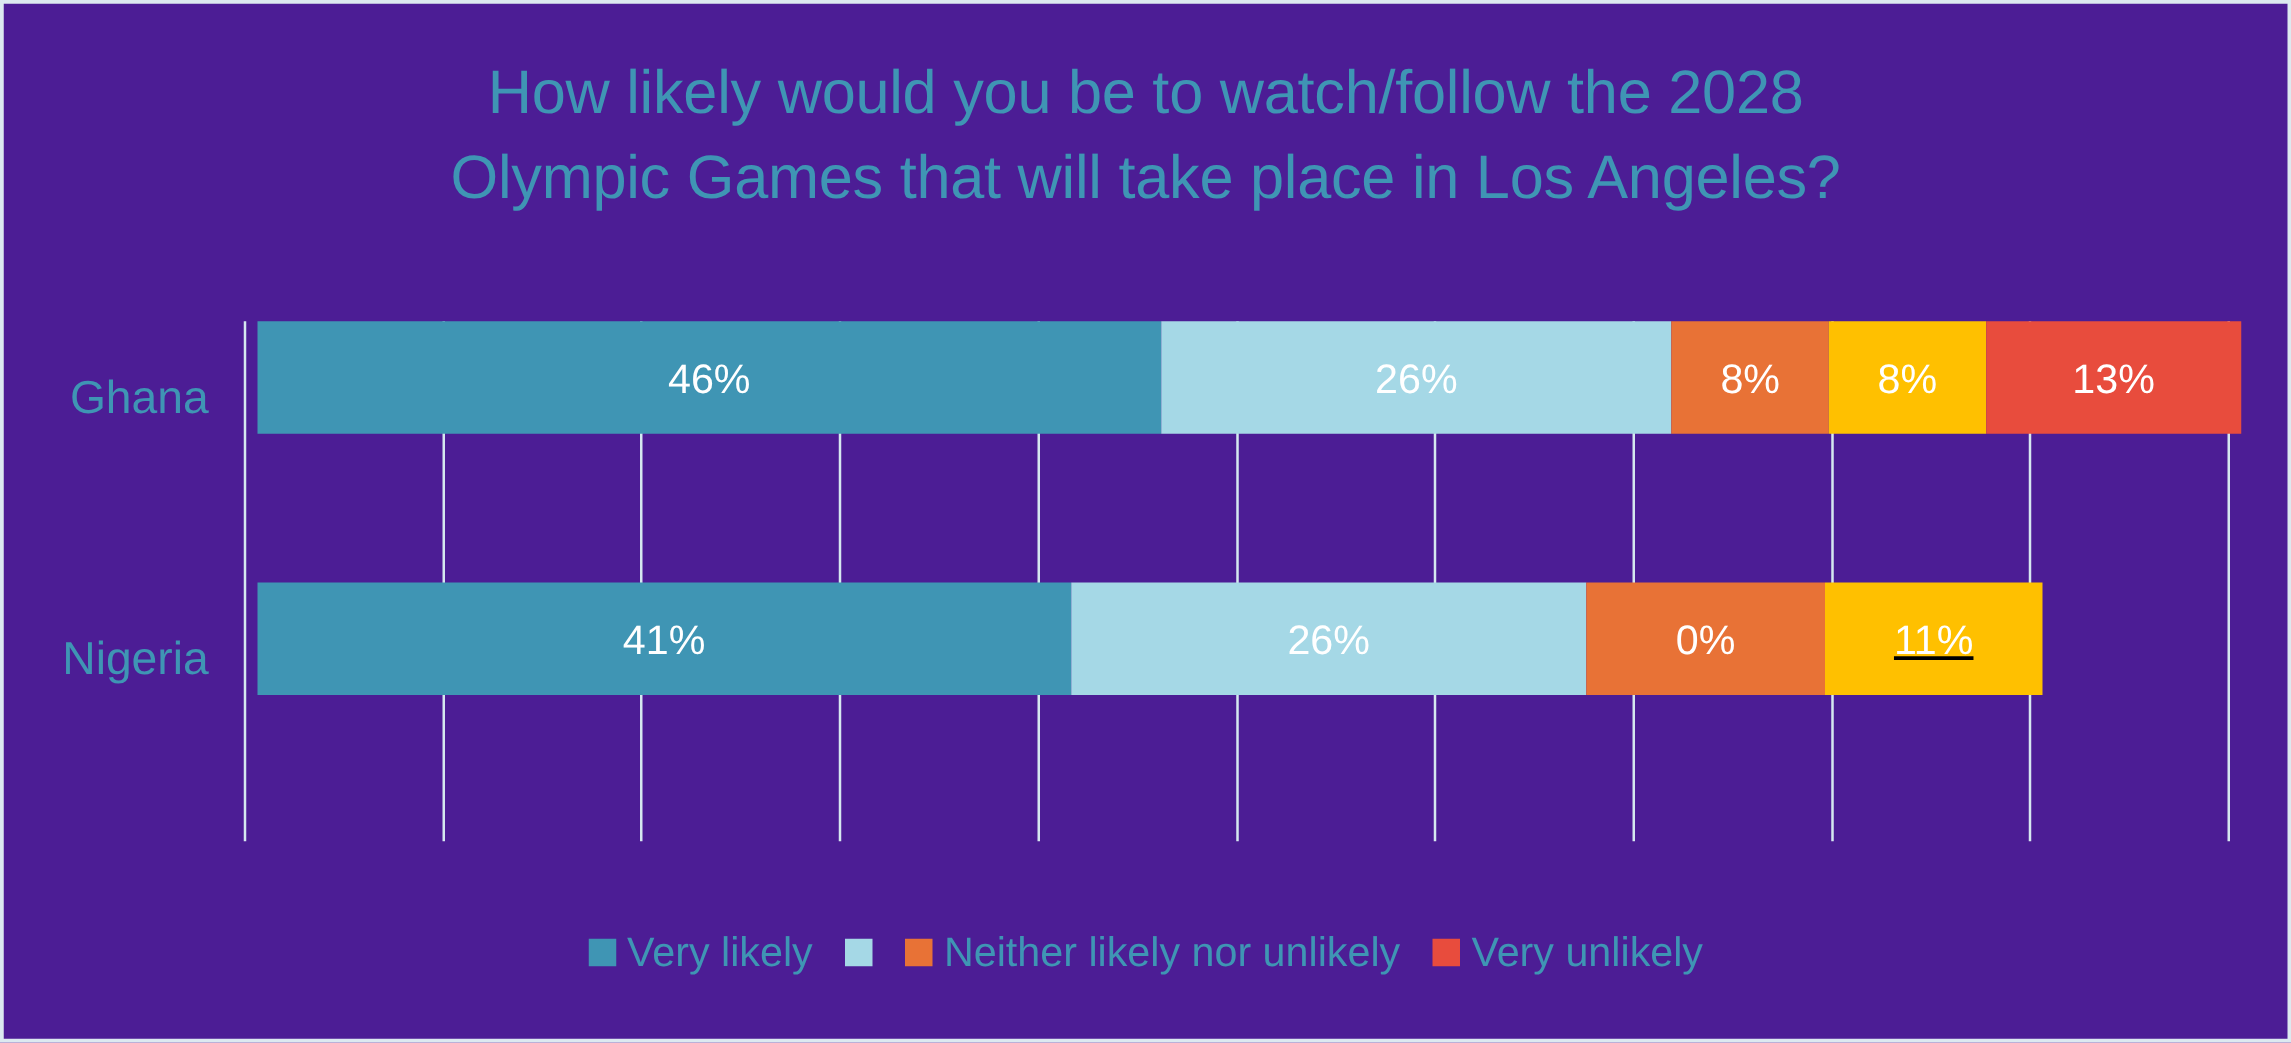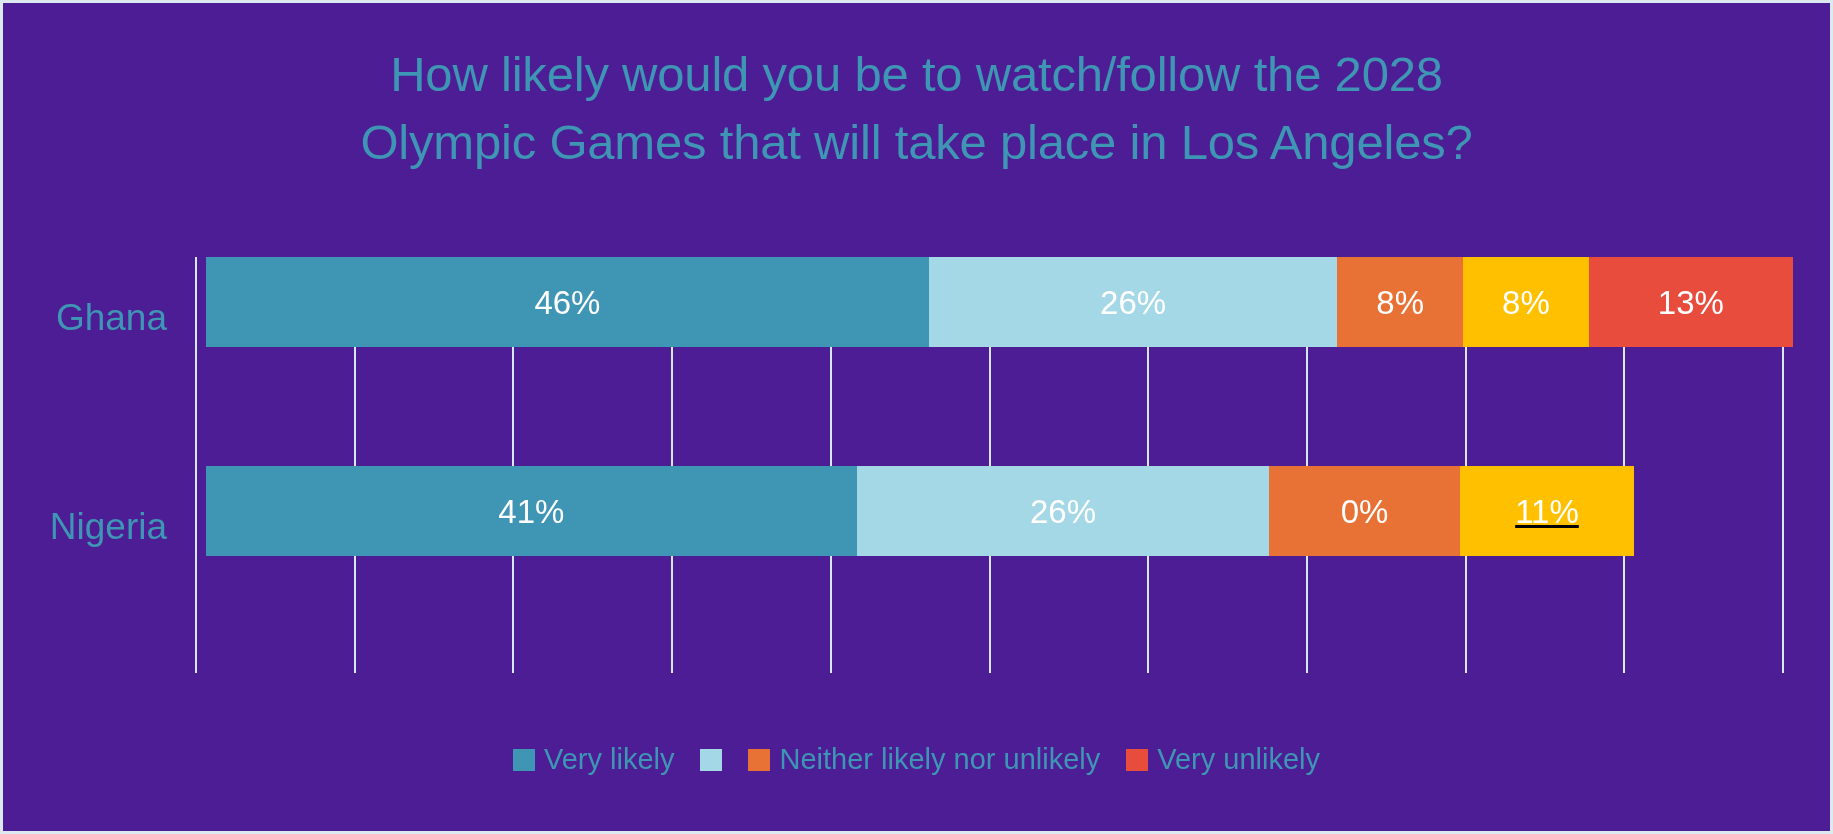--- a/index.html
+++ b/index.html
@@ -114,21 +114,21 @@
     align-items: center;
     gap: 9px;
   }
   .legend-swatch {
     width: 22px;
     height: 22px;
     flex: 0 0 auto;
   }
   .legend-text {
     color: #3f95b4;
-    font-size: 29px;
+    font-size: 33px;
     line-height: 1;
     white-space: nowrap;
   }
 </style>
 </head>
 <body>
 
 <div class="chart-frame">
 
   <div class="chart-title">How likely would you be to watch/follow the 2028

